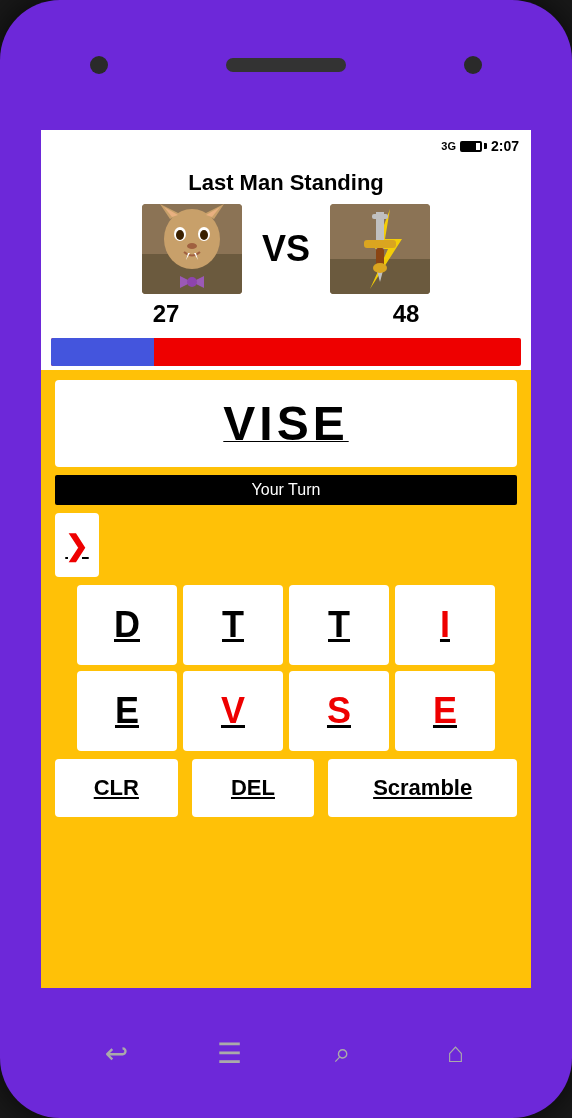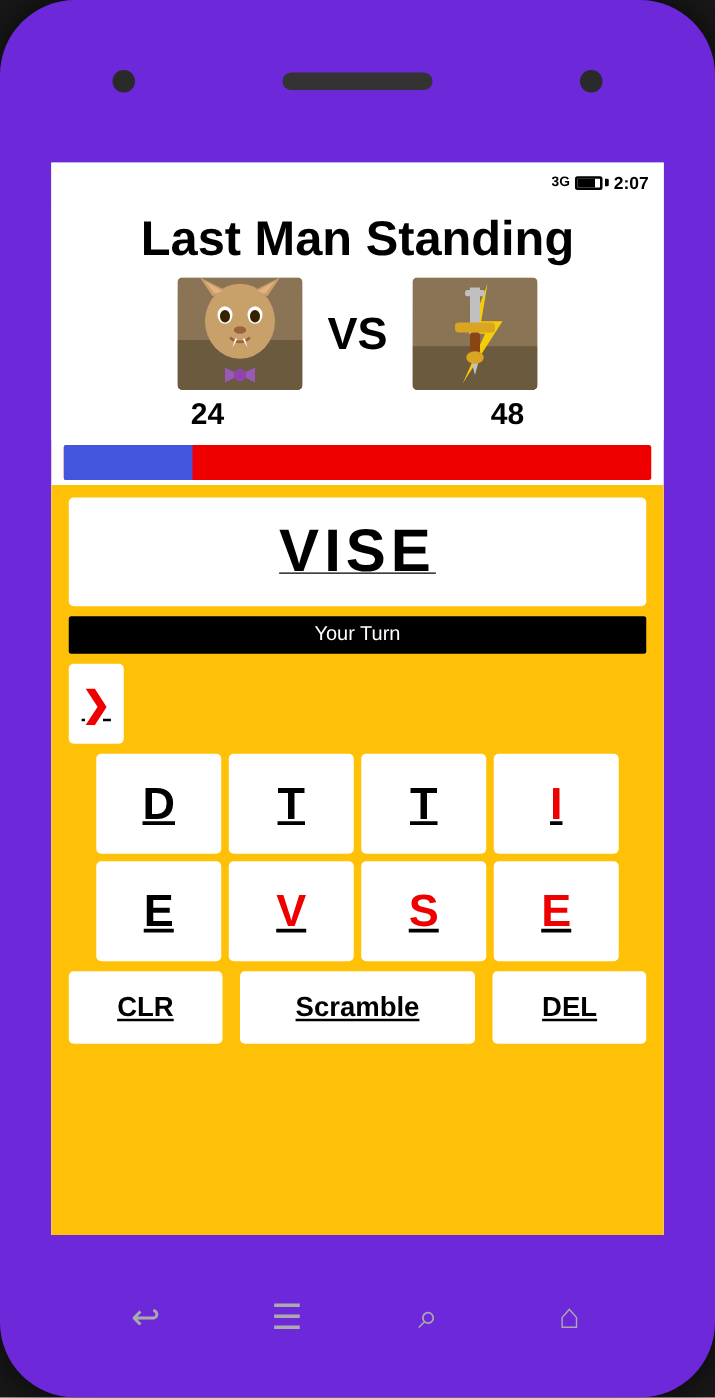--- a/index.html
+++ b/index.html
@@ -105,21 +105,21 @@
       color: #000;
       font-weight: bold;
     }
     .game-header {
       background: #fff;
       text-align: center;
       padding: 8px 10px 6px;
       flex-shrink: 0;
     }
     .game-title {
-      font-size: 39px;
+      font-size: 22px;
       font-weight: bold;
       color: #000;
       margin-bottom: 8px;
     }
     .vs-row {
       display: flex;
       align-items: center;
       justify-content: center;
       gap: 20px;
       margin-bottom: 6px;
@@ -394,21 +394,21 @@
 
               <rect x="46" y="44" width="8" height="18" rx="2" fill="#8B4513"></rect>
 
               <ellipse cx="50" cy="64" rx="7" ry="5" fill="#DAA520"></ellipse>
             </svg>
           </div>
         </div>
       </div>
 
       <div class="score-row">
-        <div class="score">24</div>
+        <div class="score">27</div>
         <div style="width:100px;"></div>
         <div class="score">48</div>
       </div>
     </div>
 
     <div class="health-bar-container">
       <div class="health-bar-fill"></div>
     </div>
 
     <div class="game-area">
@@ -437,22 +437,22 @@
         <div class="letter-row">
           <button class="letter-tile black">E</button>
           <button class="letter-tile red">V</button>
           <button class="letter-tile red">S</button>
           <button class="letter-tile red">E</button>
         </div>
       </div>
 
       <div class="control-row">
         <button class="ctrl-btn clr">CLR</button>
+        <button class="ctrl-btn del">DEL</button>
         <button class="ctrl-btn scramble">Scramble</button>
-        <button class="ctrl-btn del">DEL</button>
       </div>
     </div>
   </div>
 
   <div class="phone-bottom">
     <div class="nav-btn">
       <span class="nav-icon">↩</span>
     </div>
     <div class="nav-btn">
       <span class="nav-icon">☰</span>

